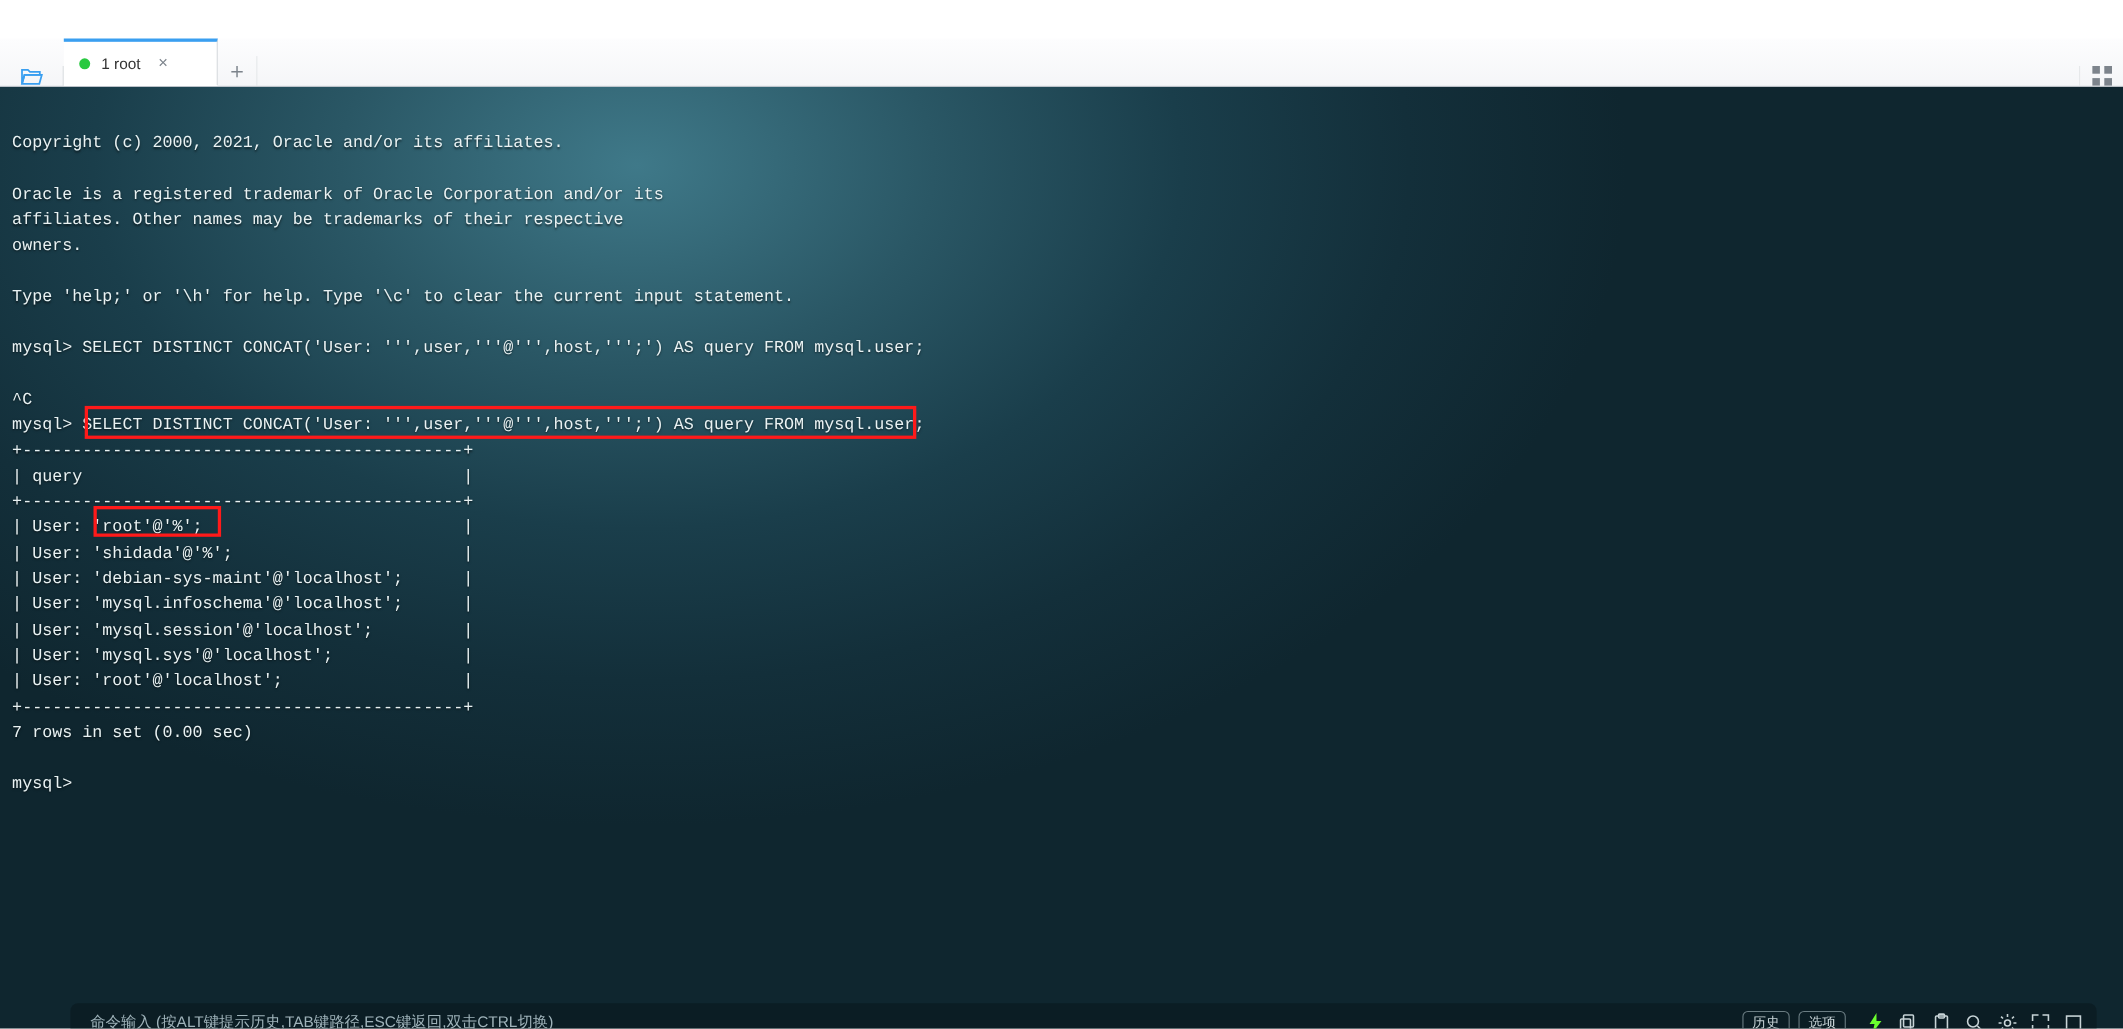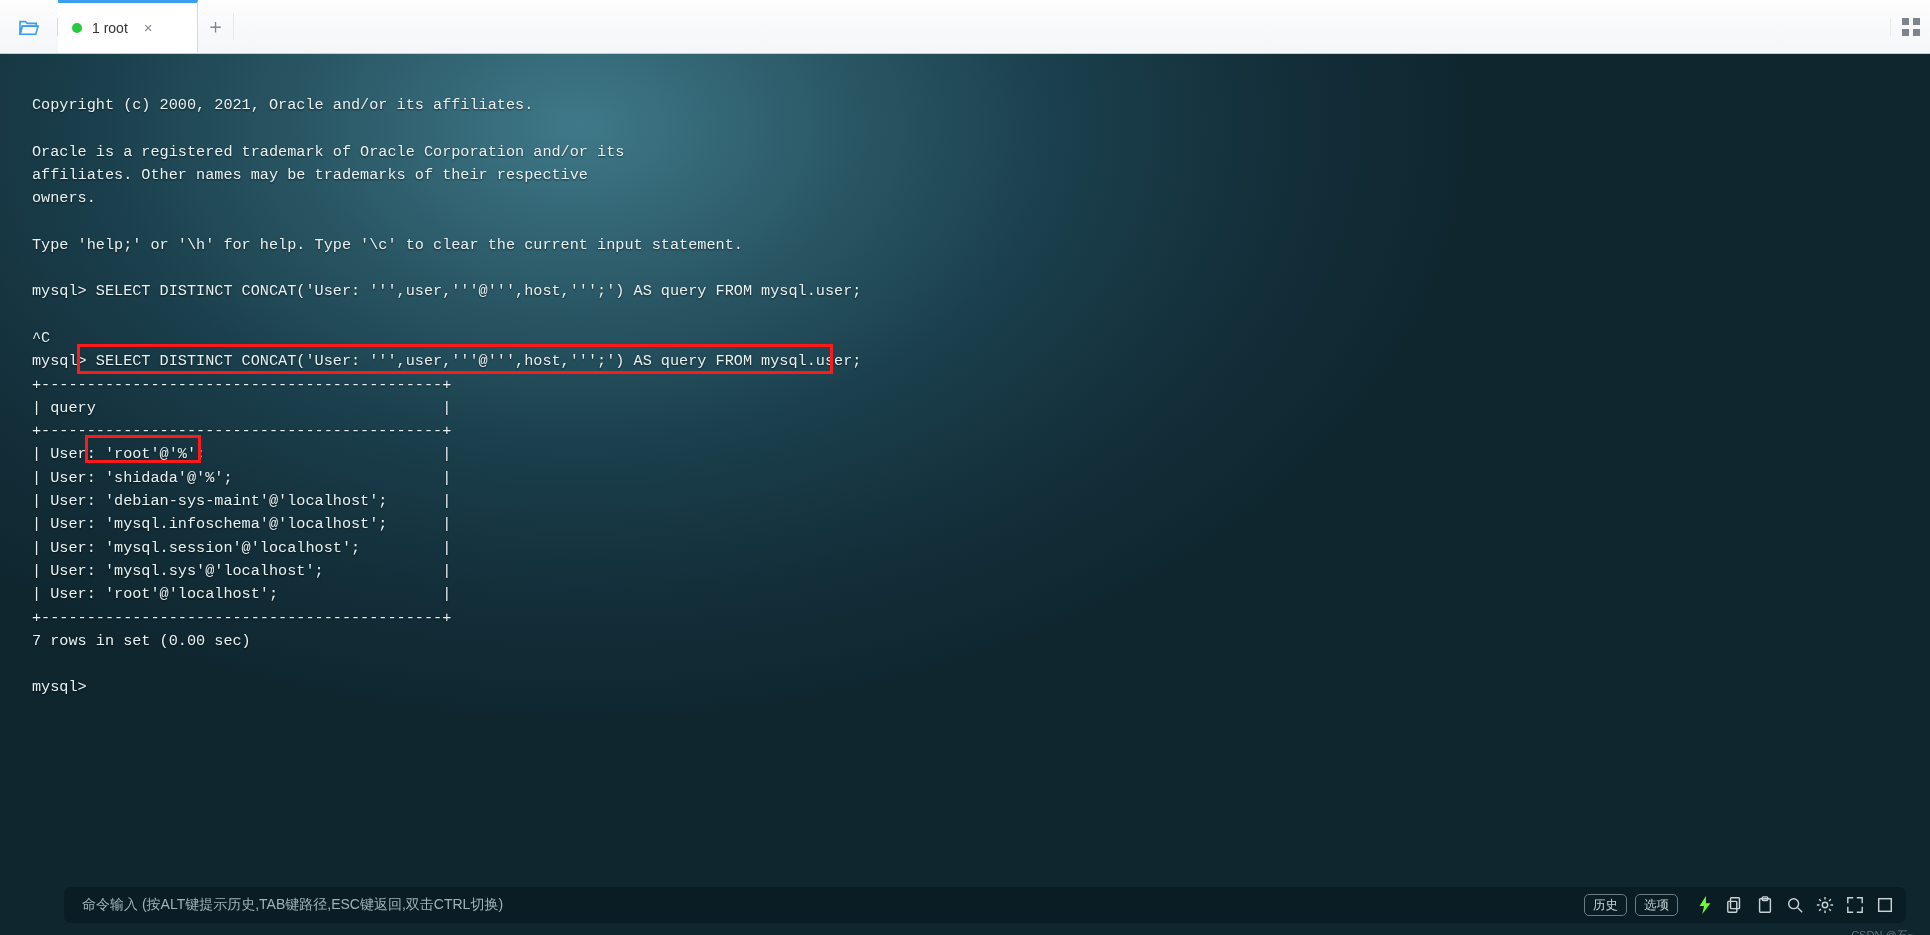--- a/index.html
+++ b/index.html
@@ -1,22 +1,23 @@
 <!DOCTYPE html>
 <html><head>
 <meta charset="utf-8">
 <style>
   * { margin: 0; padding: 0; box-sizing: border-box; }
   html, body { width: 1930px; height: 935px; font-family: "Segoe UI", Arial, sans-serif; background: #fff; }
 
   
   .tabbar {
-    height: 54px; display: flex; align-items: center;
+    height: 44px; display: flex; align-items: flex-end;
     background: linear-gradient(#fdfdfe, #f5f6f8);
     border-bottom: 1px solid #c9cdd3;
+    margin-top: 35px;
   }
   .folder-btn {
     width: 58px; display: flex; align-items: center; justify-content: center;
     border-right: 1px solid #d6dade; cursor: pointer;
   }
   .folder-btn svg { width: 22px; height: 18px; stroke: #3a9ff0; fill: none; stroke-width: 1.8; }
   .tab {
     height: 100%; min-width: 140px; display: flex; align-items: center; gap: 10px;
     padding: 0 14px 0 14px; background: #ffffff; border-right: 1px solid #d6dade;
     border-top: 3px solid #3a9ff0; border-bottom: 1px solid #fff;
@@ -33,21 +34,21 @@
   .terminal {
     position: relative;
     width: 100%;
     height: 893px;
     background: radial-gradient(ellipse 900px 600px at 30% 8%, #3f7989 0%, #2a5765 30%, #1a3e4b 55%, #132f3a 78%, #0f262f 100%);
     overflow: hidden;
     border-top: 0;
   }
   .term-content {
     position: absolute;
-    top: 40px; left: 32px;
+    top: 40px; left: 11px;
     font-family: "Consolas","Liberation Mono","Courier New", monospace;
     font-size: 15.2px;
     line-height: 23.3px;
     color: #e9f2f3;
     white-space: pre;
     text-shadow: 0 1px 2px rgba(0,0,0,0.6);
   }
   .term-content .line { display: block; }
 
   

